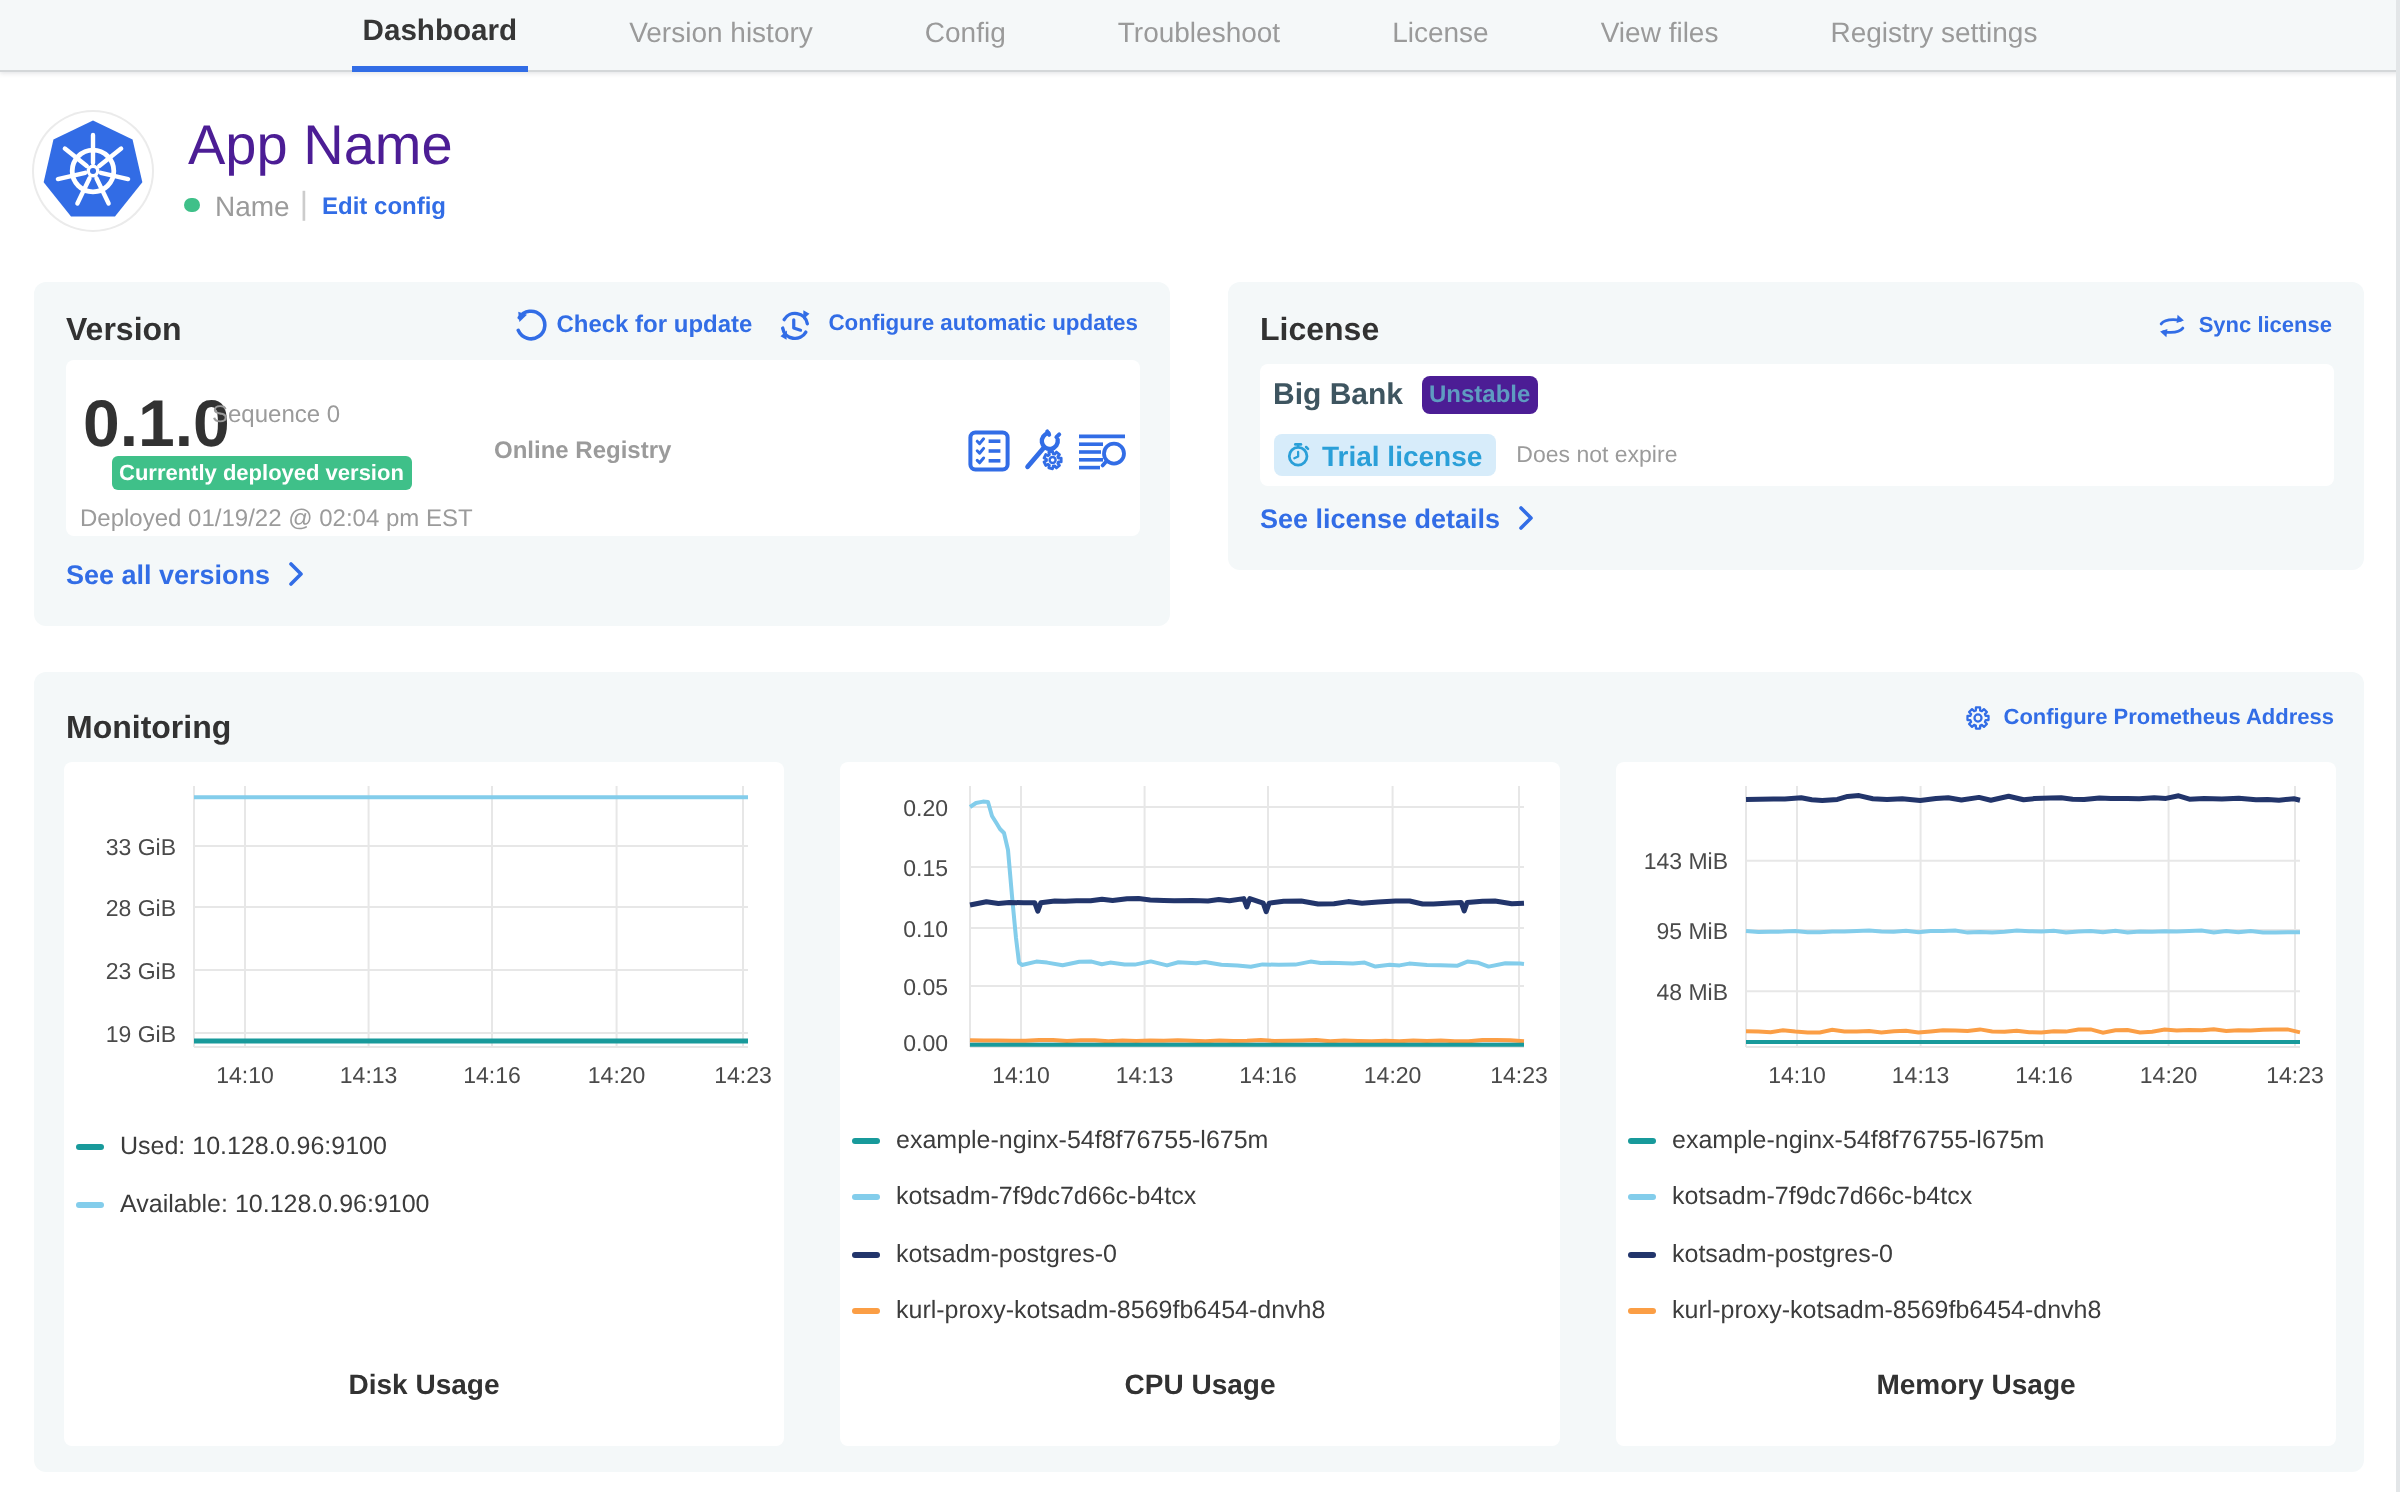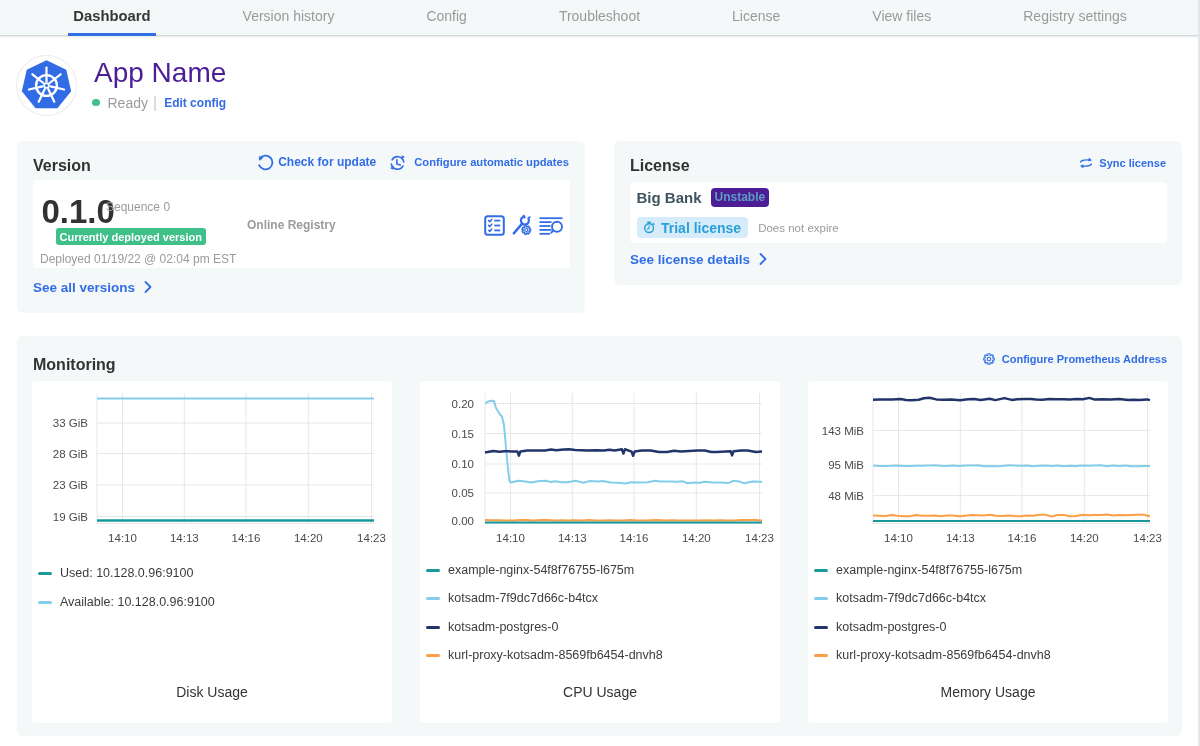--- a/index.html
+++ b/index.html
@@ -1,27 +1,27 @@
 <!DOCTYPE html>
 <html><head>
 <meta charset="utf-8">
 <style>
 * { margin:0; padding:0; box-sizing:border-box; }
 html,body { width:1200px; height:746px; background:#fff; font-family:"Liberation Sans",sans-serif; overflow:hidden; }
 .abs { position:absolute; }
 body { position:relative; }
-.nav { position:absolute; top:0; left:0; width:1200px; height:36px; background:#f5f8f9; border-bottom:1px solid #d4d7d9; box-shadow:0 1px 2px rgba(120,130,140,0.18); display:flex; justify-content:center;gap:36px; }
+.nav { position:absolute; top:0; left:0; width:1200px; height:36px; background:#f5f8f9; border-bottom:1px solid #d4d7d9; box-shadow:0 1px 2px rgba(120,130,140,0.18); display:flex; justify-content:center; }
 .tab { margin:0 23px; padding:0 5px; font-size:14px; color:#9a9a9a; line-height:33px; height:36px; border-bottom:3px solid transparent; }
 .tab.active { color:#363636; font-weight:bold; border-bottom-color:#326de6; font-size:14.8px; }
 .link { color:#326de6; font-weight:bold; }
 .card { position:absolute; background:#f4f8f9; border-radius:6px; }
 .h2 { font-size:16px; font-weight:bold; color:#323232; }
 .gray { color:#9b9b9b; }
 .panel { position:absolute; background:#fff; border-radius:4px; width:360px; top:45px; height:342px; }
-.ptitle { position:absolute; width:100%; text-align:center; top:303px; font-size:14px; font-weight:normal; color:#323232; }
+.ptitle { position:absolute; width:100%; text-align:center; top:303px; font-size:14px; font-weight:bold; color:#323232; }
 .lg { position:absolute; left:6px; font-size:12.5px; color:#3c3c3c; display:flex; align-items:center; }
 .lg .dash { width:14px; height:3px; border-radius:2px; margin-right:8px; flex:none; }
 .chtxt { font-size:11.5px; fill:#4a4a4a; }
 </style>
 </head>
 <body>
 
 <div class="nav">
   <div class="tab active">Dashboard</div>
   <div class="tab">Version history</div>
@@ -42,21 +42,21 @@
       <line x1="27.76" y1="33.10" x2="21.69" y2="45.72" stroke="#fff" stroke-width="2.2" stroke-linecap="round"></line>
       <line x1="25.60" y1="30.39" x2="11.95" y2="33.51" stroke="#fff" stroke-width="2.2" stroke-linecap="round"></line>
       <line x1="26.37" y1="27.01" x2="15.43" y2="18.28" stroke="#fff" stroke-width="2.2" stroke-linecap="round"></line>
       <circle cx="29.5" cy="29.5" r="10.4" stroke="#fff" stroke-width="2.4" fill="none"></circle>
       <circle cx="29.5" cy="29.5" r="3.2" fill="#fff"></circle>
       <circle cx="29.5" cy="29.5" r="1.5" fill="#326ce5"></circle>
     </svg></div>
 <div class="abs" style="left:94px; top:57px; font-size:28px; font-weight:normal; color:#4c1d95;">App Name</div>
 <div class="abs" style="left:92px; top:95px; height:15px; display:flex; align-items:center; font-size:14px;">
   <span style="width:7.5px;height:7.5px;border-radius:50%;background:#3fc089;margin-right:8px;"></span>
-  <span class="gray">Ready</span>
+  <span class="gray">Name</span>
   <span style="color:#cccccc; margin-left:5px; margin-right:7px; font-size:16px;">|</span>
   <span class="link" style="font-size:12px;">Edit config</span>
 </div>
 
 <div class="card" style="left:17px; top:141px; width:568px; height:172px;">
   <div class="abs h2" style="left:16px; top:16px;">Version</div>
   <div class="abs" style="left:16px; top:39px; width:537px; height:88px; background:#fff; border-radius:4px;">
     <div class="abs" style="left:8.5px; top:13px; font-size:33px; font-weight:bold; color:#323232;">0.1.0</div>
     <div class="abs gray" style="left:73px; top:20px; font-size:12px;">Sequence 0</div>
     <div class="abs" style="left:7.5px; top:48px; background:#3fc089; color:#fff; font-size:11px; font-weight:bold; padding:2.5px 4px; border-radius:3px;margin-left:15px;">Currently deployed version</div>

